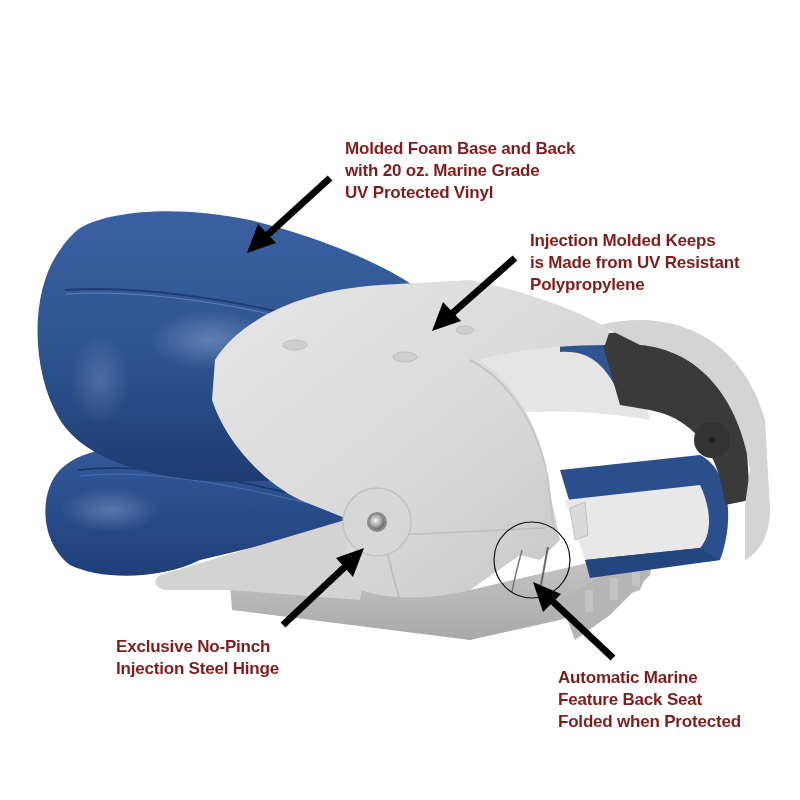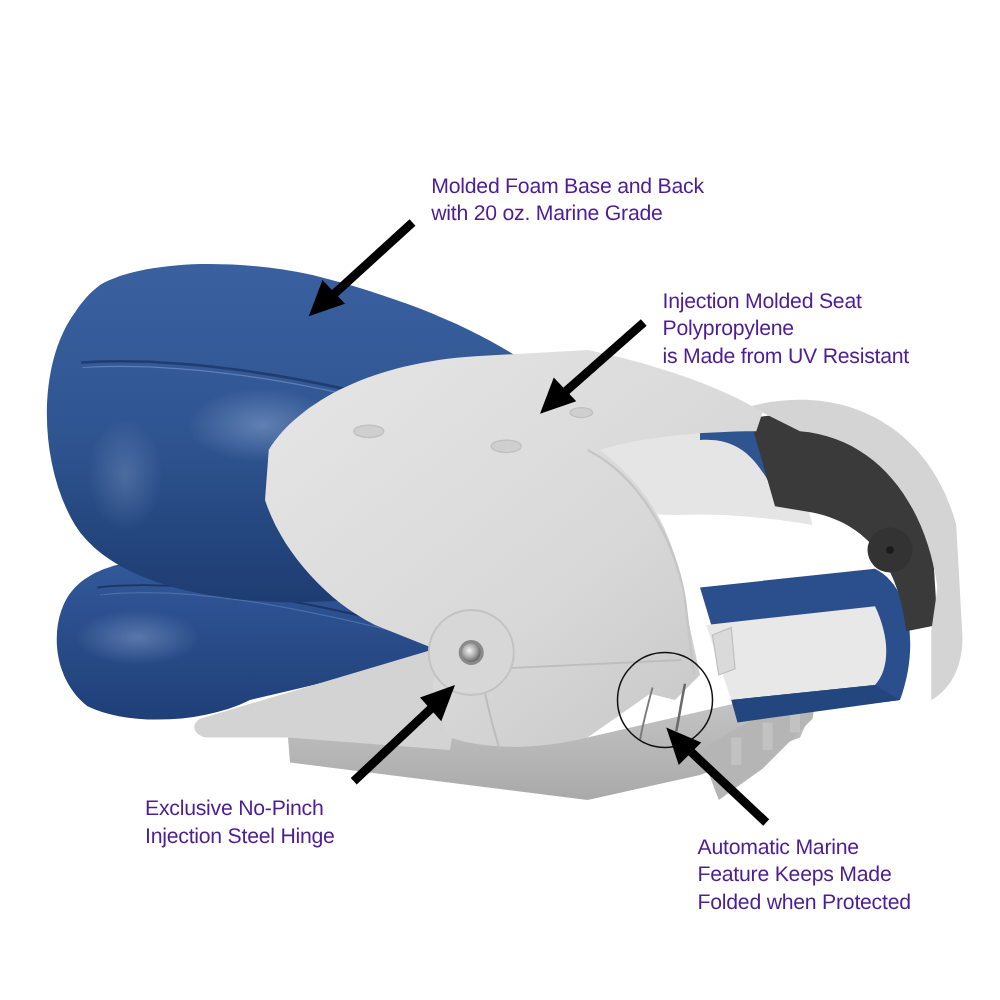--- a/index.html
+++ b/index.html
@@ -2,24 +2,24 @@
 <html><head>
   <meta charset="utf-8">
   <style>
     html, body { margin: 0; padding: 0; background: #ffffff; }
     body { width: 800px; height: 800px; position: relative; overflow: hidden; }
     .stage { position: absolute; left: 0; top: 0; width: 800px; height: 800px; }
     svg.art { position: absolute; left: 0; top: 0; width: 800px; height: 800px; }
     .callout {
       position: absolute;
       font-family: "Liberation Sans", sans-serif;
-      font-weight: normal;
+      font-weight: bold;
       font-size: 17px;
       line-height: 22px;
-      color: #4c1d95;
+      color: #7f1d1d;
       letter-spacing: -0.2px;
       white-space: nowrap;
     }
     .callout span { display: block; }
     #c-foam { left: 345px; top: 138px; }
     #c-frame { left: 530px; top: 230px; }
     #c-hinge { left: 116px; top: 636px; }
     #c-lock { left: 558px; top: 667px; }
   </style>
 </head>
@@ -142,32 +142,33 @@
       <g>
         <line x1="613" y1="658" x2="547" y2="596" stroke="#000" stroke-width="7"></line>
         <polygon points="533,582 561,594 543,612"></polygon>
       </g>
     </g>
   </svg>
 
   <div class="callout" id="c-foam">
     <span>Molded Foam Base and Back</span>
     <span>with 20 oz. Marine Grade</span>
+    <span>UV Protected Vinyl</span>
   </div>
 
   <div class="callout" id="c-frame">
-    <span>Injection Molded Seat</span>
+    <span>Injection Molded Keeps</span>
+    <span>is Made from UV Resistant</span>
     <span>Polypropylene</span>
-    <span>is Made from UV Resistant</span>
   </div>
 
   <div class="callout" id="c-hinge">
     <span>Exclusive No-Pinch</span>
     <span>Injection Steel Hinge</span>
   </div>
 
   <div class="callout" id="c-lock">
     <span>Automatic Marine</span>
-    <span>Feature Keeps Made</span>
+    <span>Feature Back Seat</span>
     <span>Folded when Protected</span>
   </div>
 
 </div>
 
 </body></html>

